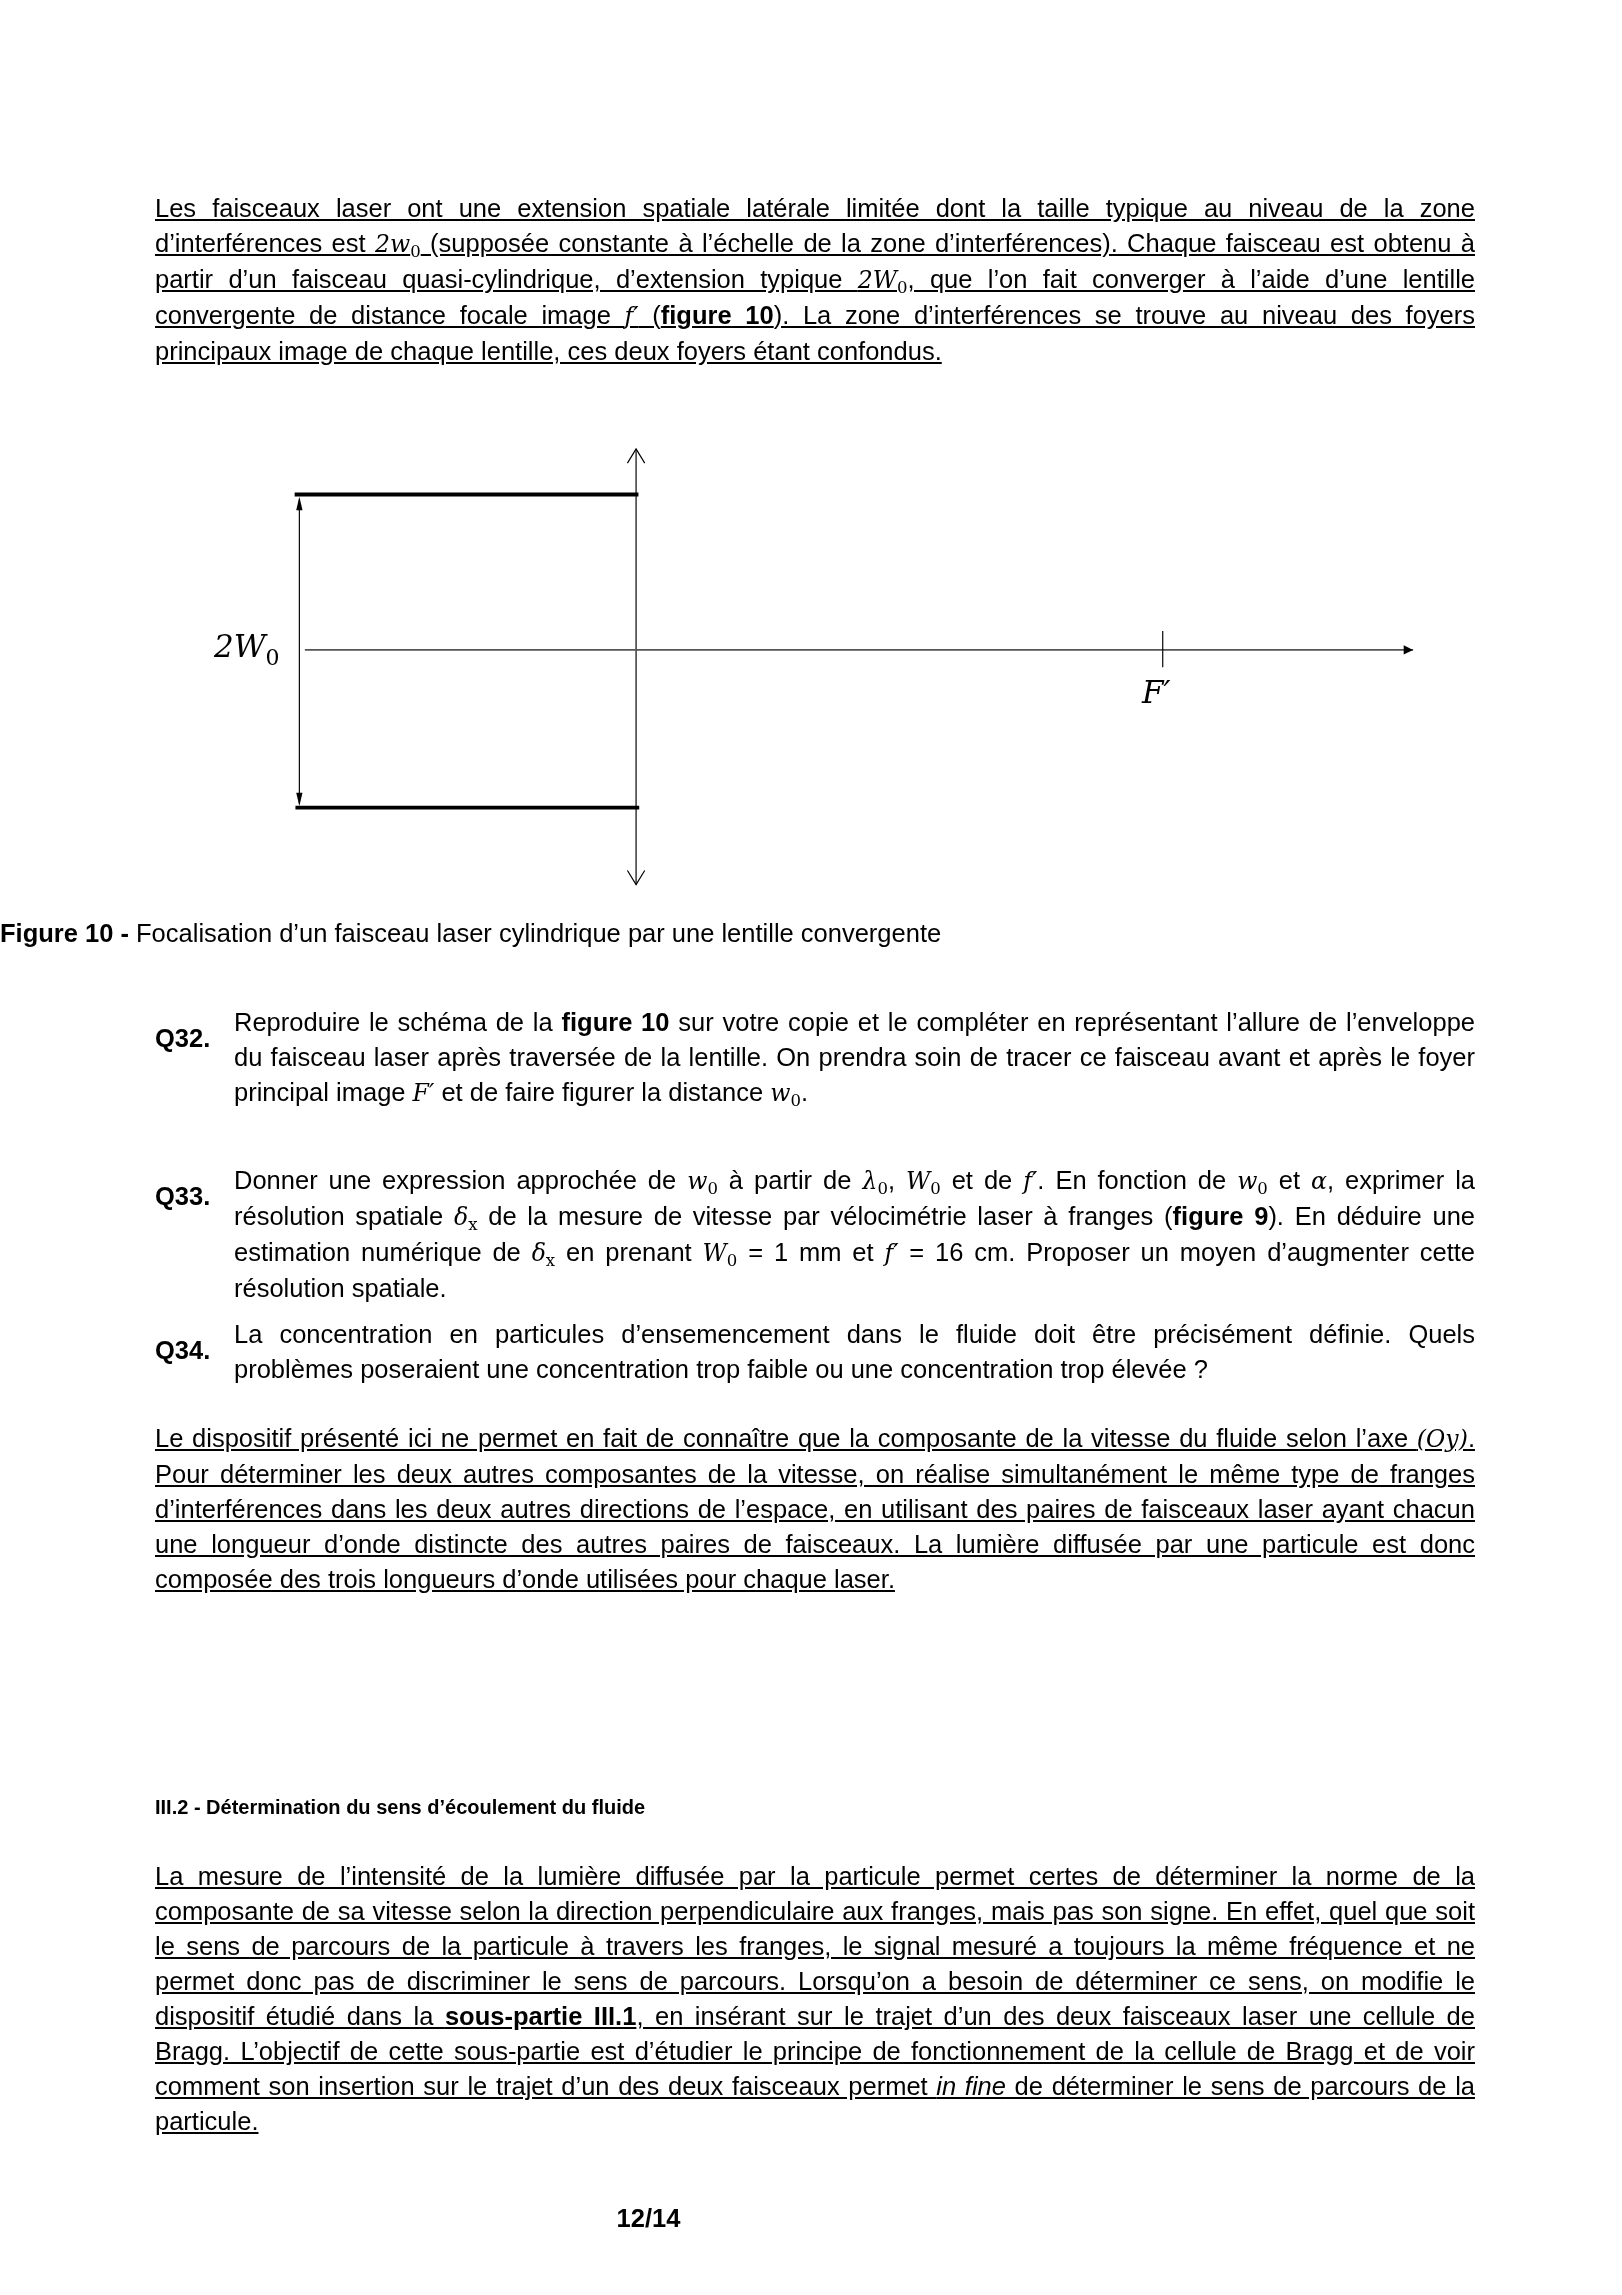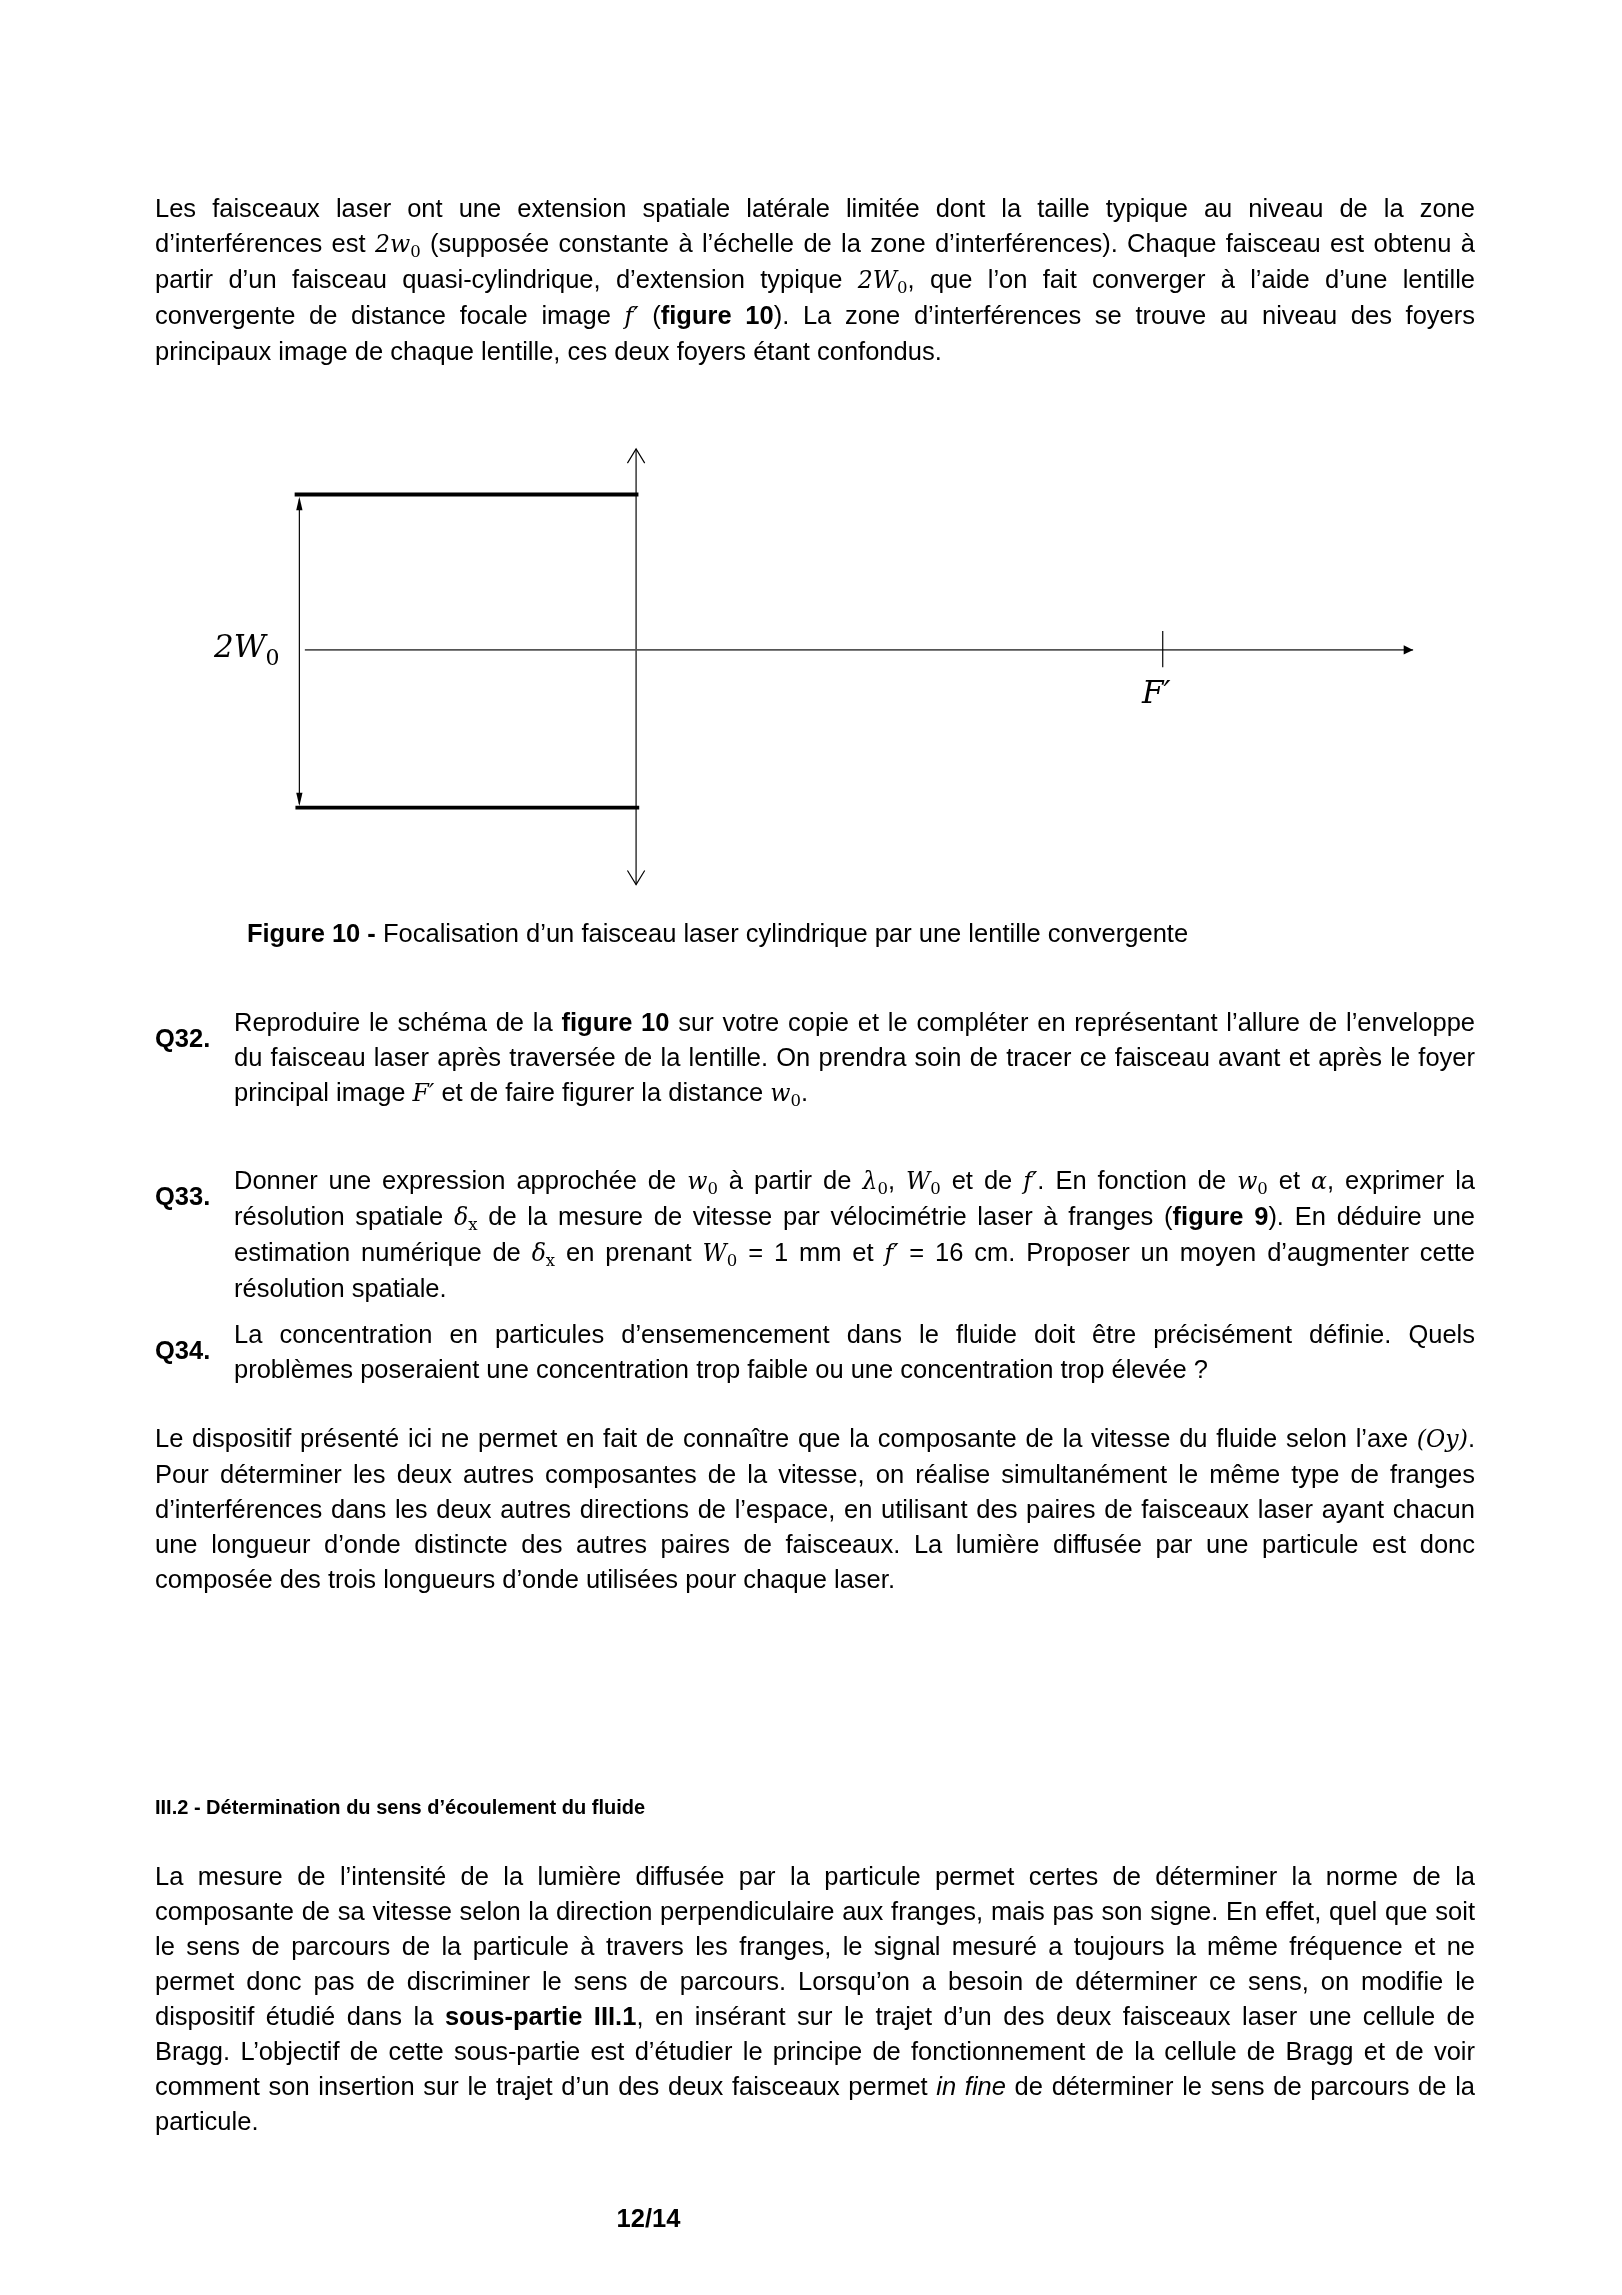--- a/index.html
+++ b/index.html
@@ -1,27 +1,27 @@
 <!DOCTYPE html>
 <html style="font-size:12.6px"><head>
 <meta charset="utf-8">
 <style>
   html, body { margin: 0; padding: 0; background: #ffffff; }
   body { width: 1623px; height: 2295px; position: relative; overflow: hidden;
          font-family: "Liberation Sans", sans-serif; color: #000; }
   .page { position: absolute; left: 0; top: 0; width: 1623px; height: 2295px; }
   .text { position: absolute; left: 155px; width: 1320px; font-size: 25.5px; line-height: 35px;
-          text-align: justify; margin: 0; }
+          text-align: justify; margin: 0; text-decoration: underline; }
   .m { font-family: "DejaVu Serif", serif; font-style: italic; font-size: 23.6px; }
   sub { font-size: 16.5px; vertical-align: -4.7px; line-height: 0; font-style: normal; font-family: "DejaVu Serif", serif; }
   b { font-weight: bold; }
   .q { position: absolute; left: 155px; width: 1320px; font-size: 25.5px; line-height: 35px; text-align: justify; }
   .q .qnum { position: absolute; left: 0; top: 16px; font-weight: bold; }
   .q .qbody { margin-left: 79px; }
-  .caption { position: absolute; left: 0; width: 1435px; top: 919px; text-align: center; font-size: 25.5px; }
+  .caption { position: absolute; left: 0; width: 1435px; top: 919px; text-align: left; font-size: 25.5px; }
   .heading { position: absolute; left: 155px; top: 1796px; font-size: 20px; font-weight: bold; }
   .footer { position: absolute; left: 0; width: 1297px; top: 2204px; text-align: center; font-size: 25.5px; font-weight: bold; }
   svg.figure { position: absolute; left: 0; top: 0; }
   .figlabel { position: absolute; font-family: "DejaVu Serif", serif; font-style: italic; font-size: 31px; }
   .figlabel sub { font-size: 22px; vertical-align: -7.9px; }
 </style>
 </head>
 <body>
 
 <div class="page">

